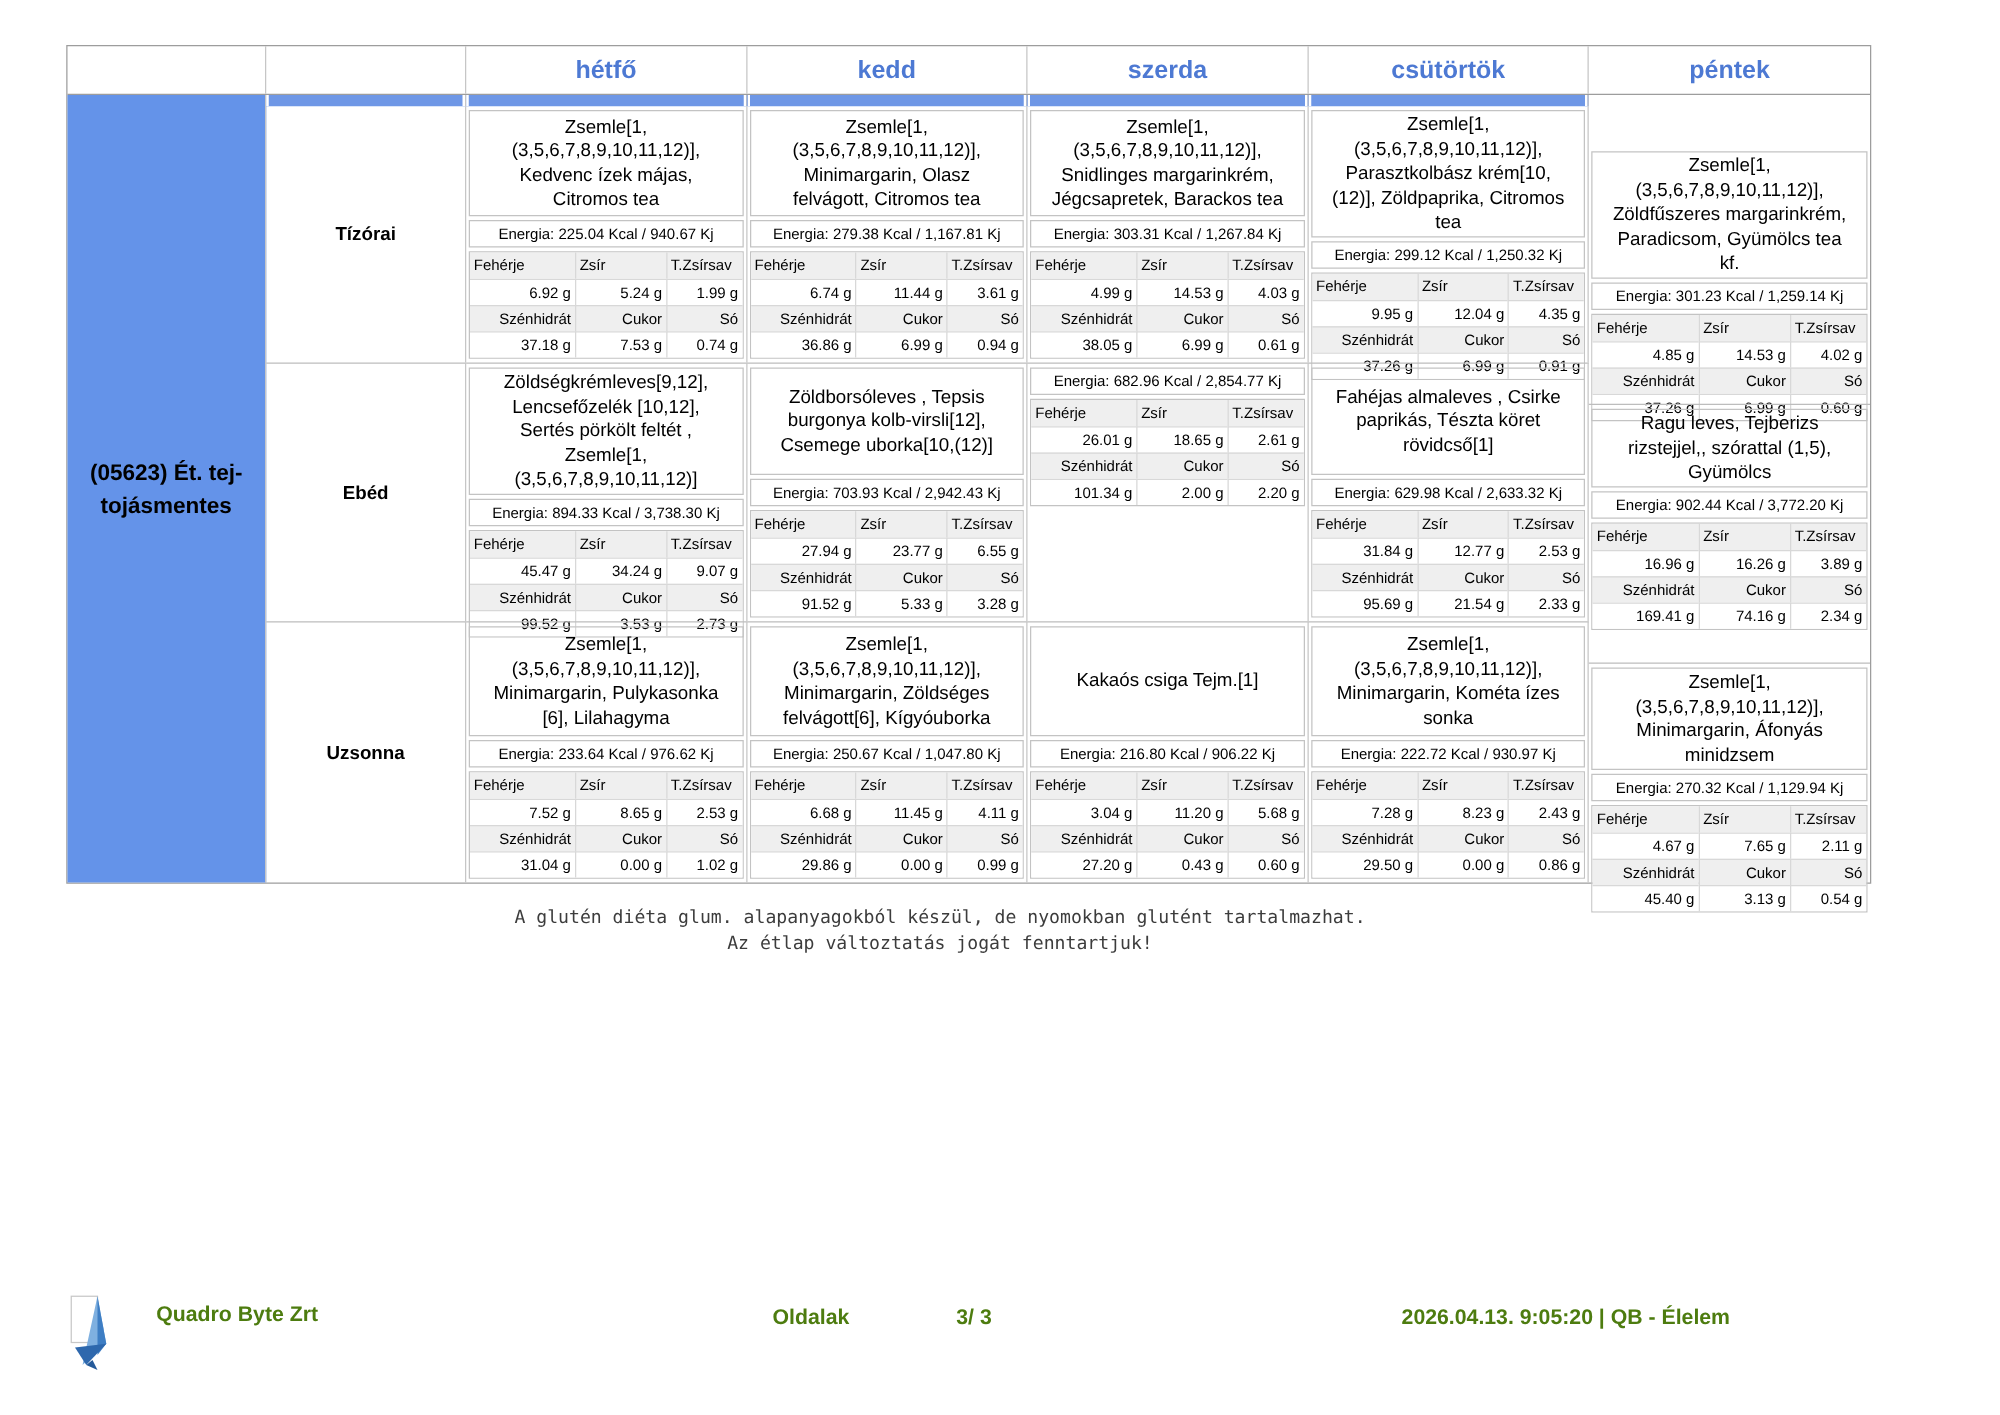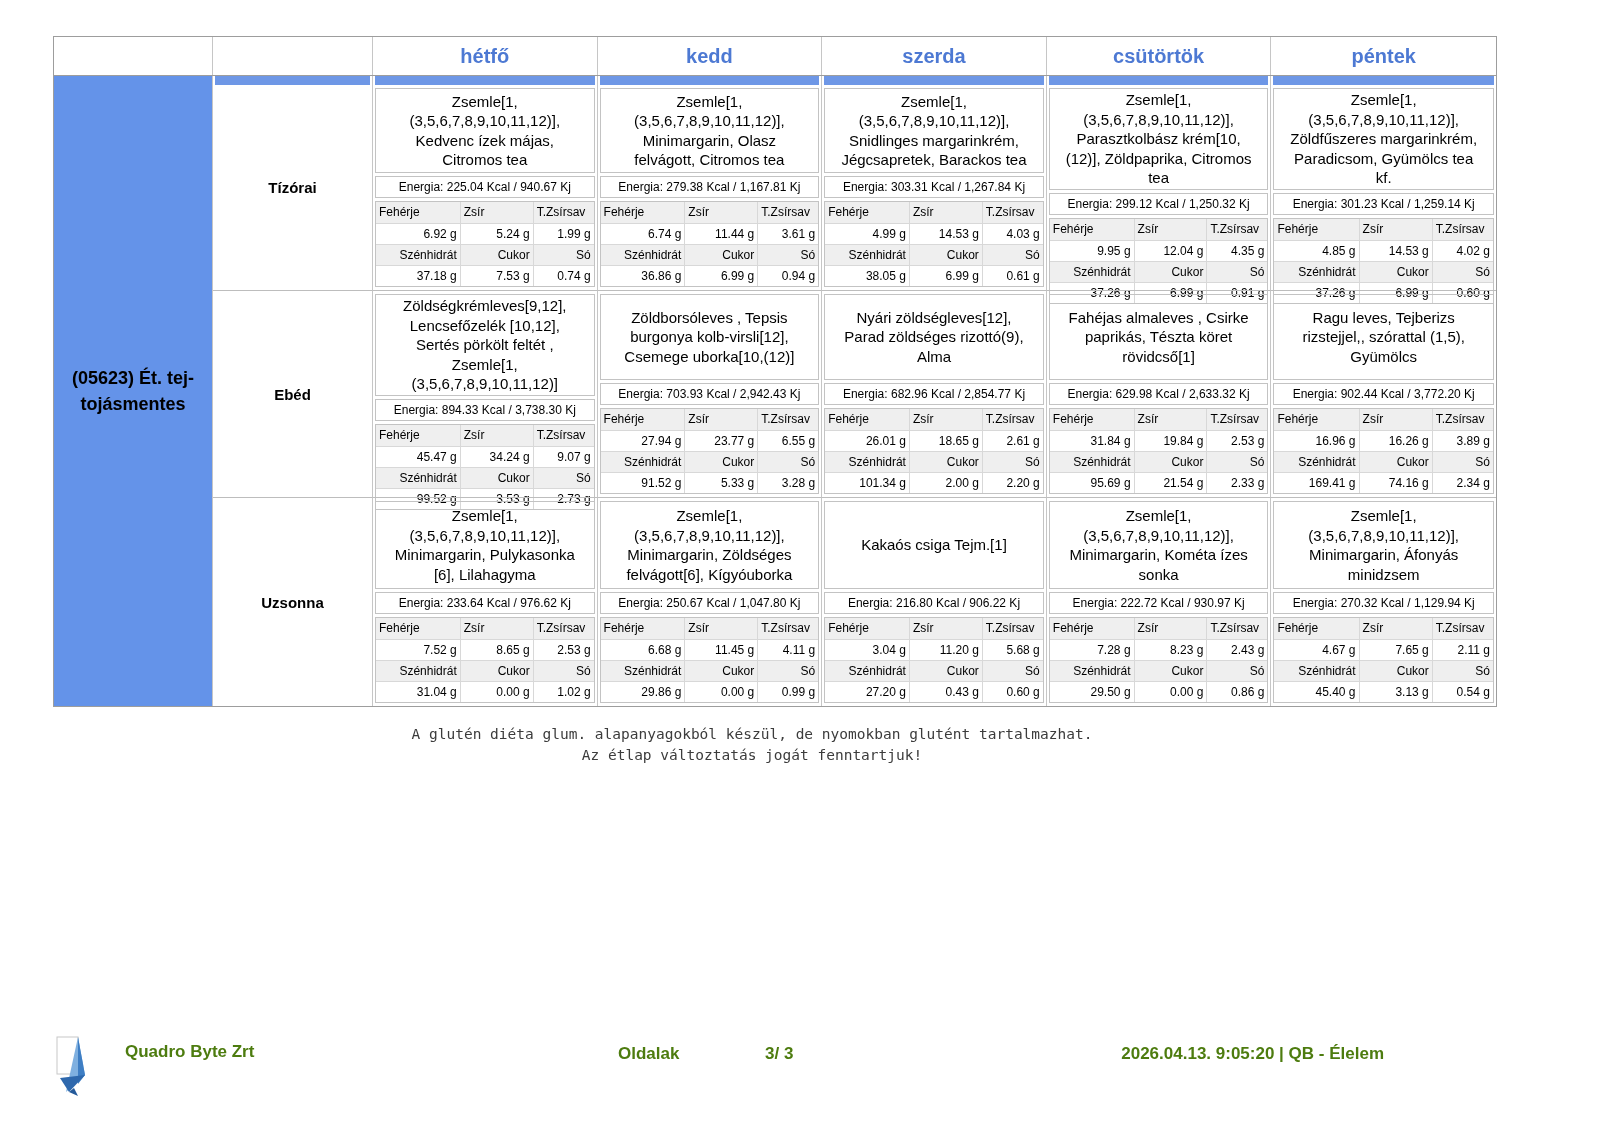--- a/index.html
+++ b/index.html
@@ -18,21 +18,21 @@
              grid-template-rows:9px 205px 207px 209px;}
   .cat-cell{grid-column:1;grid-row:1/5;background:#6493e9;border-right:1px solid #c6c6c6;
             display:flex;align-items:center;justify-content:center;text-align:center;
             font-weight:bold;font-size:18px;line-height:1.45;padding:0 6px;}
   .strip{background:#6e97e6;border-right:1px solid #c6c6c6;
          box-shadow:inset 2px 0 0 #fff,inset -2px 0 0 #fff;}
   .meal-name{border-right:1px solid #c6c6c6;display:flex;align-items:center;justify-content:center;
              font-weight:bold;font-size:15px;}
   .day-cell{border-right:1px solid #c6c6c6;padding:3px 2px;display:flex;flex-direction:column;
             gap:3px;box-sizing:border-box;}
-  .lc{border-right:none !important;}
+  .lc{border-right:none !important;margin-top:33px;}
   .bt{border-top:1px solid #bdbdbd;}
 
   
   .desc{flex:1;border:1px solid #c3c3c3;display:flex;align-items:center;justify-content:center;
         text-align:center;font-size:15px;line-height:1.3;padding:1px 14px;}
   .energy{border:1px solid #c3c3c3;flex:0 0 20px;display:flex;align-items:center;justify-content:center;
           font-size:12px;white-space:nowrap;overflow:hidden;}
   .ngrid{border:1px solid #c3c3c3;display:grid;grid-template-columns:38.5% 33.5% 28%;}
   .ngrid>div{height:21px;line-height:21px;font-size:12px;padding:0 3px;box-sizing:border-box;
              border-top:1px solid #d8d8d8;border-left:1px solid #d8d8d8;
@@ -222,21 +222,20 @@
           <div class="nh tr">Szénhidrát</div>
           <div class="nh tr">Cukor</div>
           <div class="nh tr">Só</div>
           <div class="nv tr">91.52 g</div>
           <div class="nv tr">5.33 g</div>
           <div class="nv tr">3.28 g</div>
         </div>
       </div>
 
       <div class="day-cell bt">
-        <div class="desc">Nyári zöldségleves[12], Parad zöldséges rizottó(9), Alma</div>
         <div class="energy">Energia: 682.96 Kcal / 2,854.77 Kj</div>
         <div class="ngrid">
           <div class="nh tl">Fehérje</div>
           <div class="nh tl">Zsír</div>
           <div class="nh tl">T.Zsírsav</div>
           <div class="nv tr">26.01 g</div>
           <div class="nv tr">18.65 g</div>
           <div class="nv tr">2.61 g</div>
           <div class="nh tr">Szénhidrát</div>
           <div class="nh tr">Cukor</div>
@@ -248,21 +247,21 @@
       </div>
 
       <div class="day-cell bt">
         <div class="desc">Fahéjas almaleves , Csirke paprikás, Tészta köret rövidcső[1]</div>
         <div class="energy">Energia: 629.98 Kcal / 2,633.32 Kj</div>
         <div class="ngrid">
           <div class="nh tl">Fehérje</div>
           <div class="nh tl">Zsír</div>
           <div class="nh tl">T.Zsírsav</div>
           <div class="nv tr">31.84 g</div>
-          <div class="nv tr">19.84 g</div>
+          <div class="nv tr">12.77 g</div>
           <div class="nv tr">2.53 g</div>
           <div class="nh tr">Szénhidrát</div>
           <div class="nh tr">Cukor</div>
           <div class="nh tr">Só</div>
           <div class="nv tr">95.69 g</div>
           <div class="nv tr">21.54 g</div>
           <div class="nv tr">2.33 g</div>
         </div>
       </div>
 

